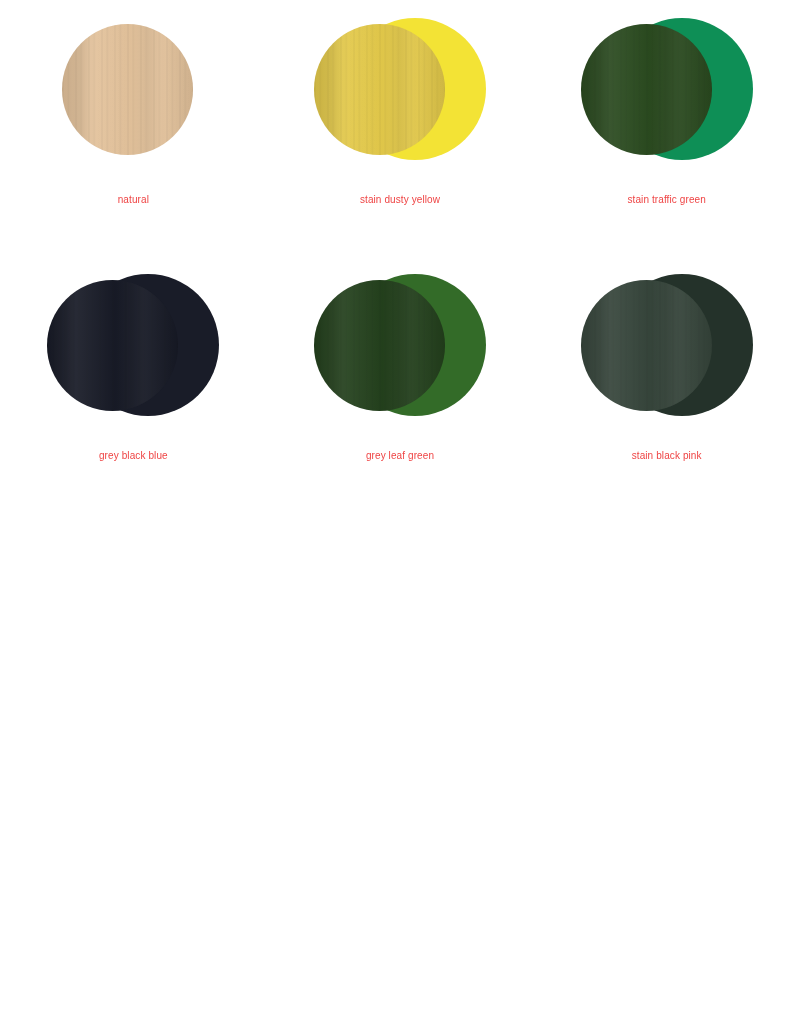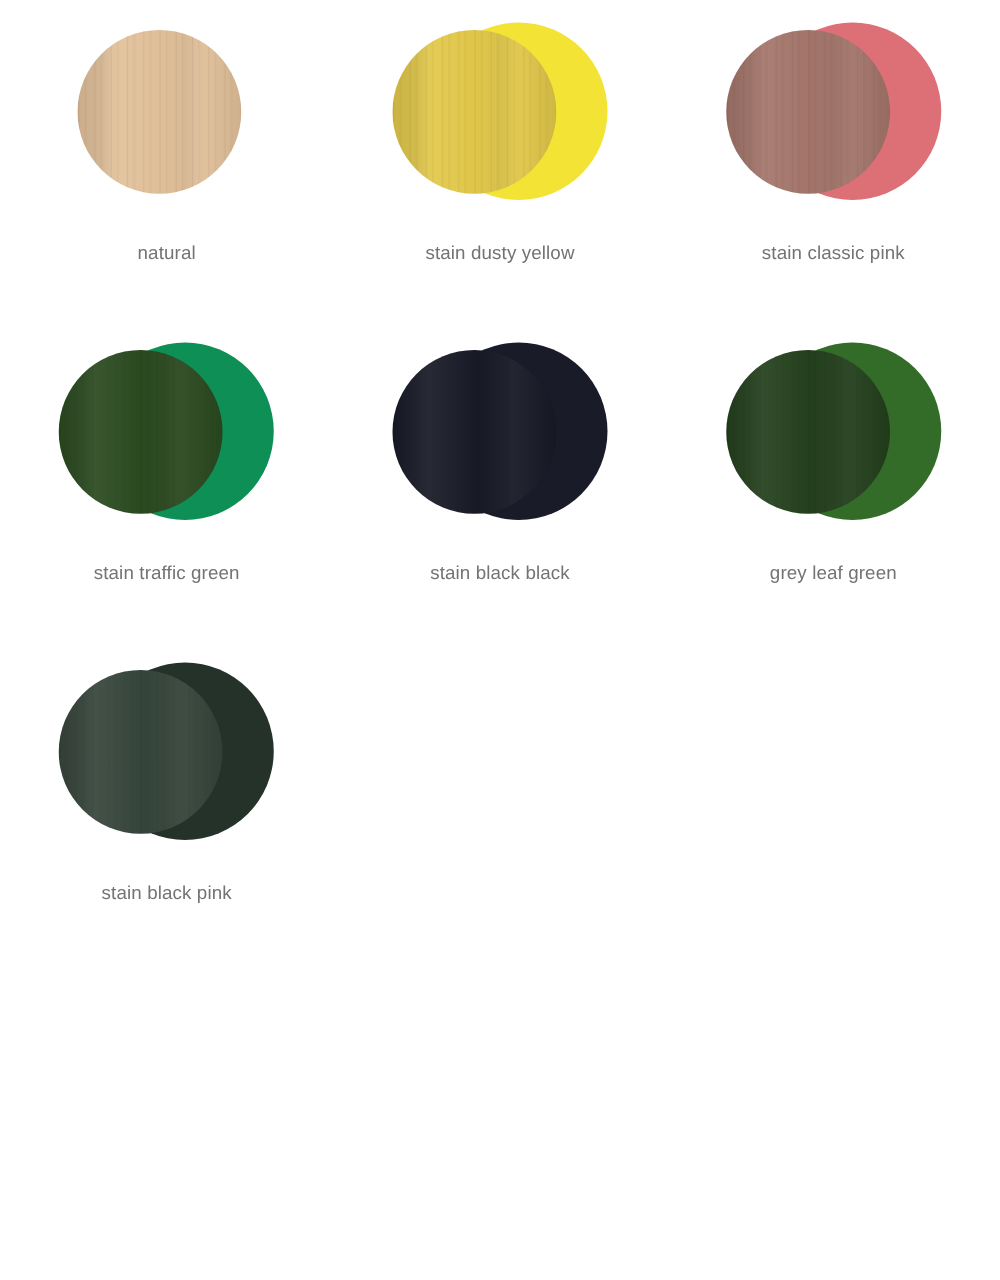--- a/index.html
+++ b/index.html
@@ -102,23 +102,23 @@
       linear-gradient(90deg,
         rgba(0,0,0,0.10) 0%,
         rgba(255,255,255,0.07) 22%,
         rgba(0,0,0,0.02) 52%,
         rgba(255,255,255,0.05) 74%,
         rgba(0,0,0,0.09) 100%);
   }
 
   .swatch-label {
     margin-top: 16px;
-    font-size: 15px;
+    font-size: 10px;
     line-height: 1.2;
-    color: #737373;
+    color: #ef4444;
     text-align: center;
     letter-spacing: 0.1px;
     white-space: nowrap;
   }
 
   
   .swatch-cell.single .disc-front {
     left: 15px;
   }
 </style>
@@ -140,47 +140,37 @@
         <div class="disc-back" style="background: rgb(243, 227, 53);"></div>
         <div class="disc-front" style="background: rgb(227, 201, 74);">
           <div class="grain"></div>
           <div class="shade"></div>
         </div>
       </div>
       <div class="swatch-label">stain dusty yellow</div>
     </div>
     <div class="swatch-cell">
       <div class="swatch-visual">
-        <div class="disc-back" style="background: rgb(221, 111, 118);"></div>
-        <div class="disc-front" style="background: rgb(165, 118, 107);">
-          <div class="grain"></div>
-          <div class="shade"></div>
-        </div>
-      </div>
-      <div class="swatch-label">stain classic pink</div>
-    </div>
-    <div class="swatch-cell">
-      <div class="swatch-visual">
         <div class="disc-back" style="background: rgb(14, 143, 86);"></div>
         <div class="disc-front" style="background: rgb(42, 74, 31);">
           <div class="grain"></div>
           <div class="shade"></div>
         </div>
       </div>
       <div class="swatch-label">stain traffic green</div>
     </div>
     <div class="swatch-cell">
       <div class="swatch-visual">
         <div class="disc-back" style="background: rgb(25, 28, 40);"></div>
         <div class="disc-front" style="background: rgb(23, 26, 38);">
           <div class="grain"></div>
           <div class="shade"></div>
         </div>
       </div>
-      <div class="swatch-label">stain black black</div>
+      <div class="swatch-label">grey black blue</div>
     </div>
     <div class="swatch-cell">
       <div class="swatch-visual">
         <div class="disc-back" style="background: rgb(51, 107, 40);"></div>
         <div class="disc-front" style="background: rgb(35, 64, 28);">
           <div class="grain"></div>
           <div class="shade"></div>
         </div>
       </div>
       <div class="swatch-label">grey leaf green</div>

